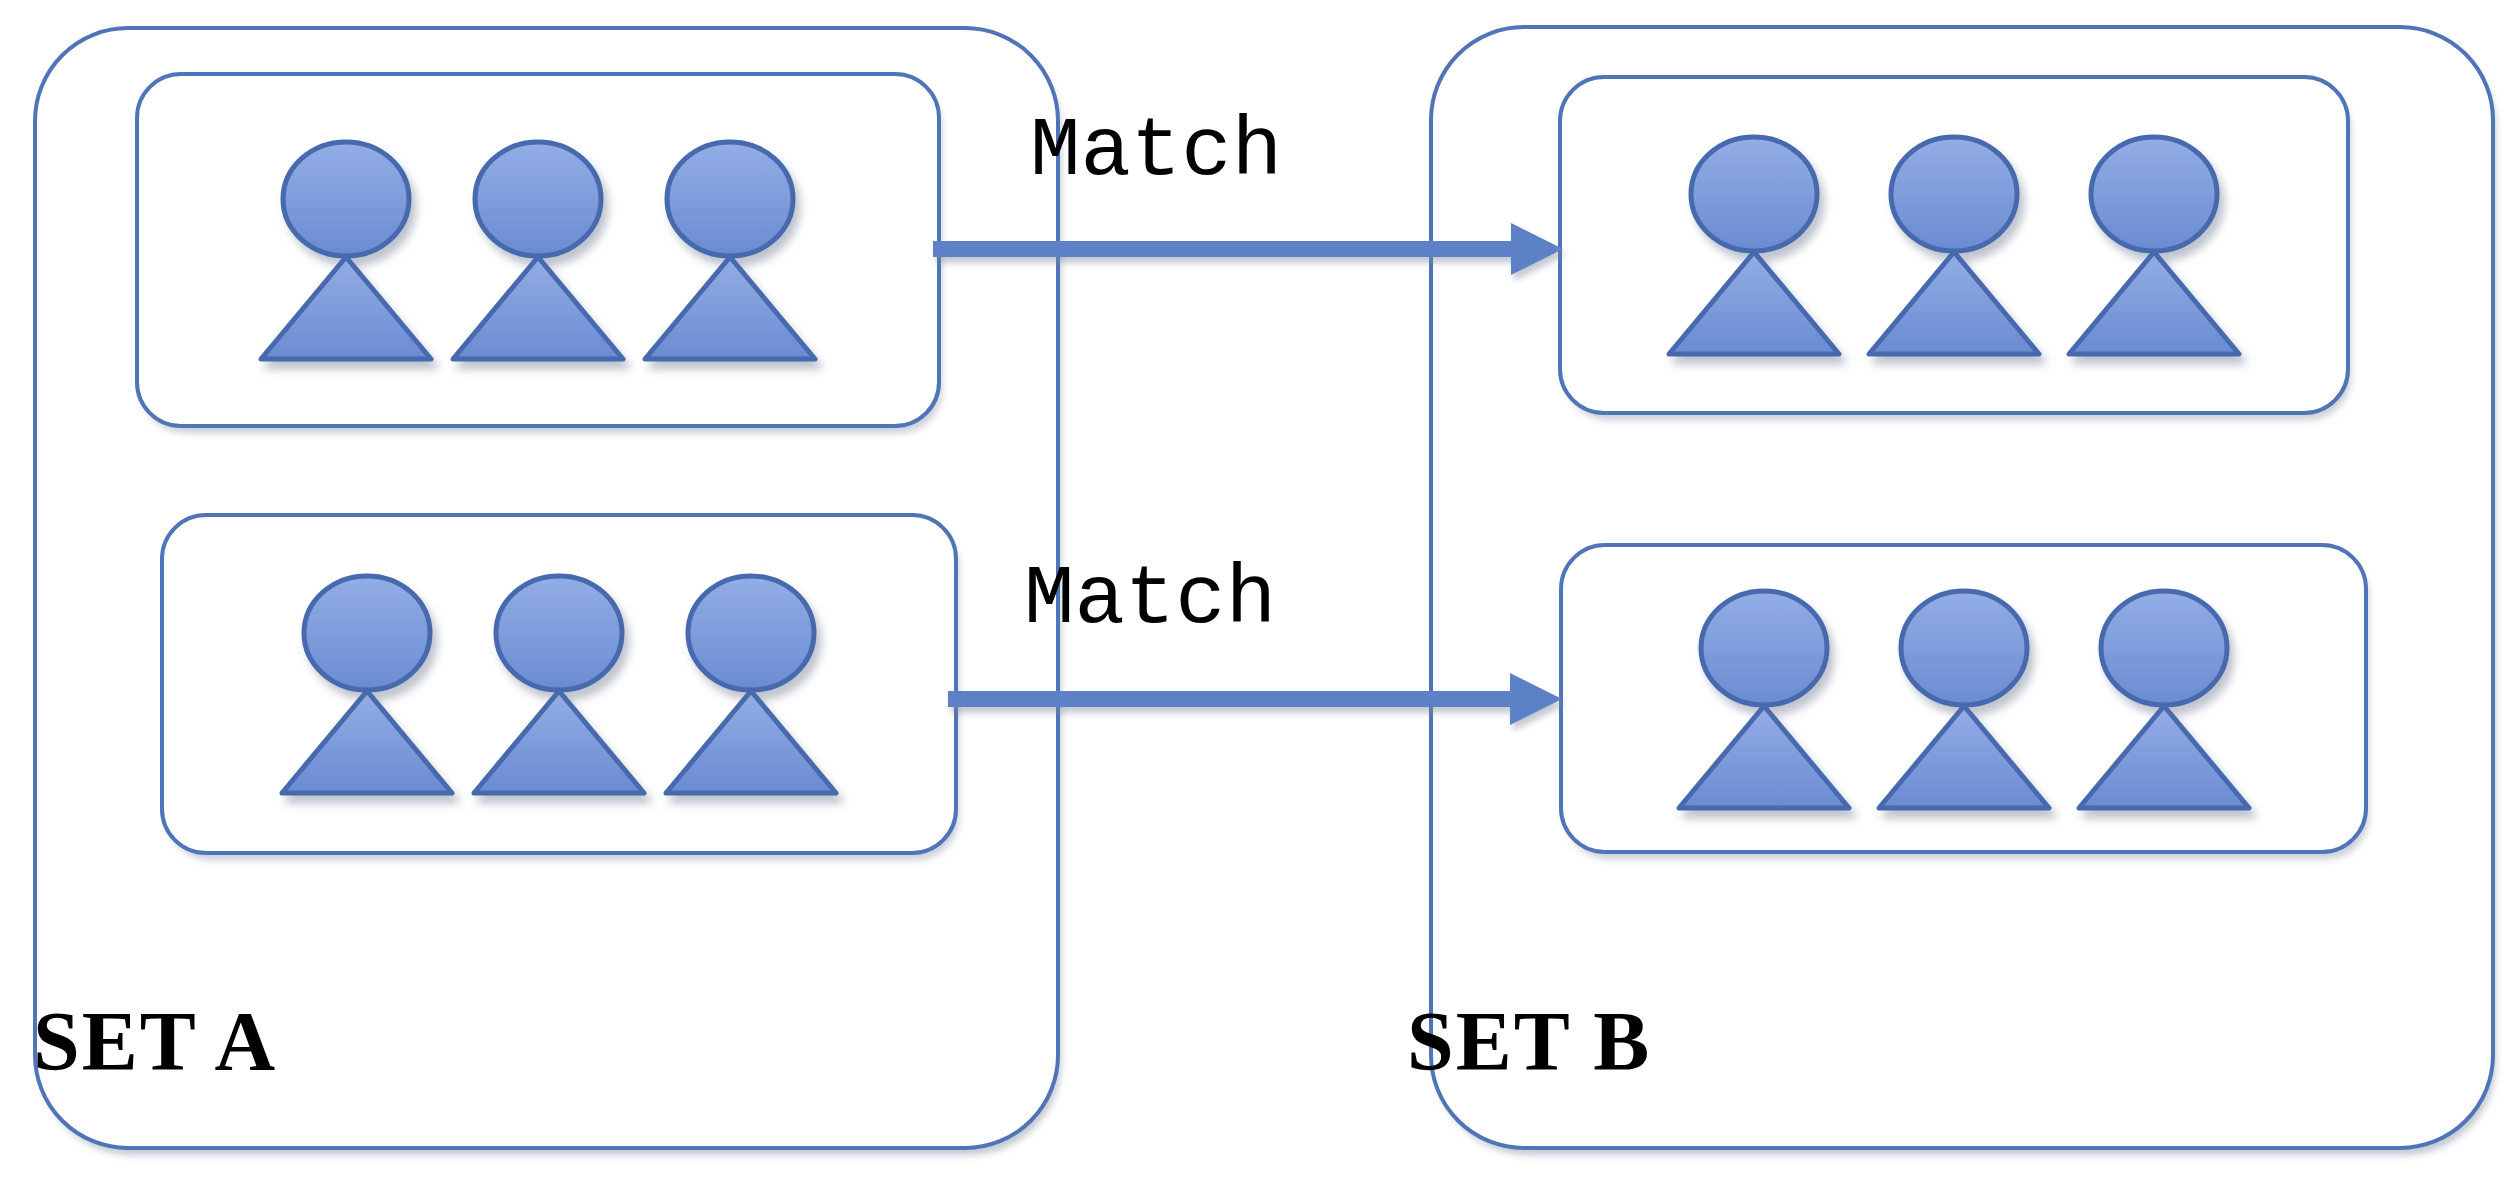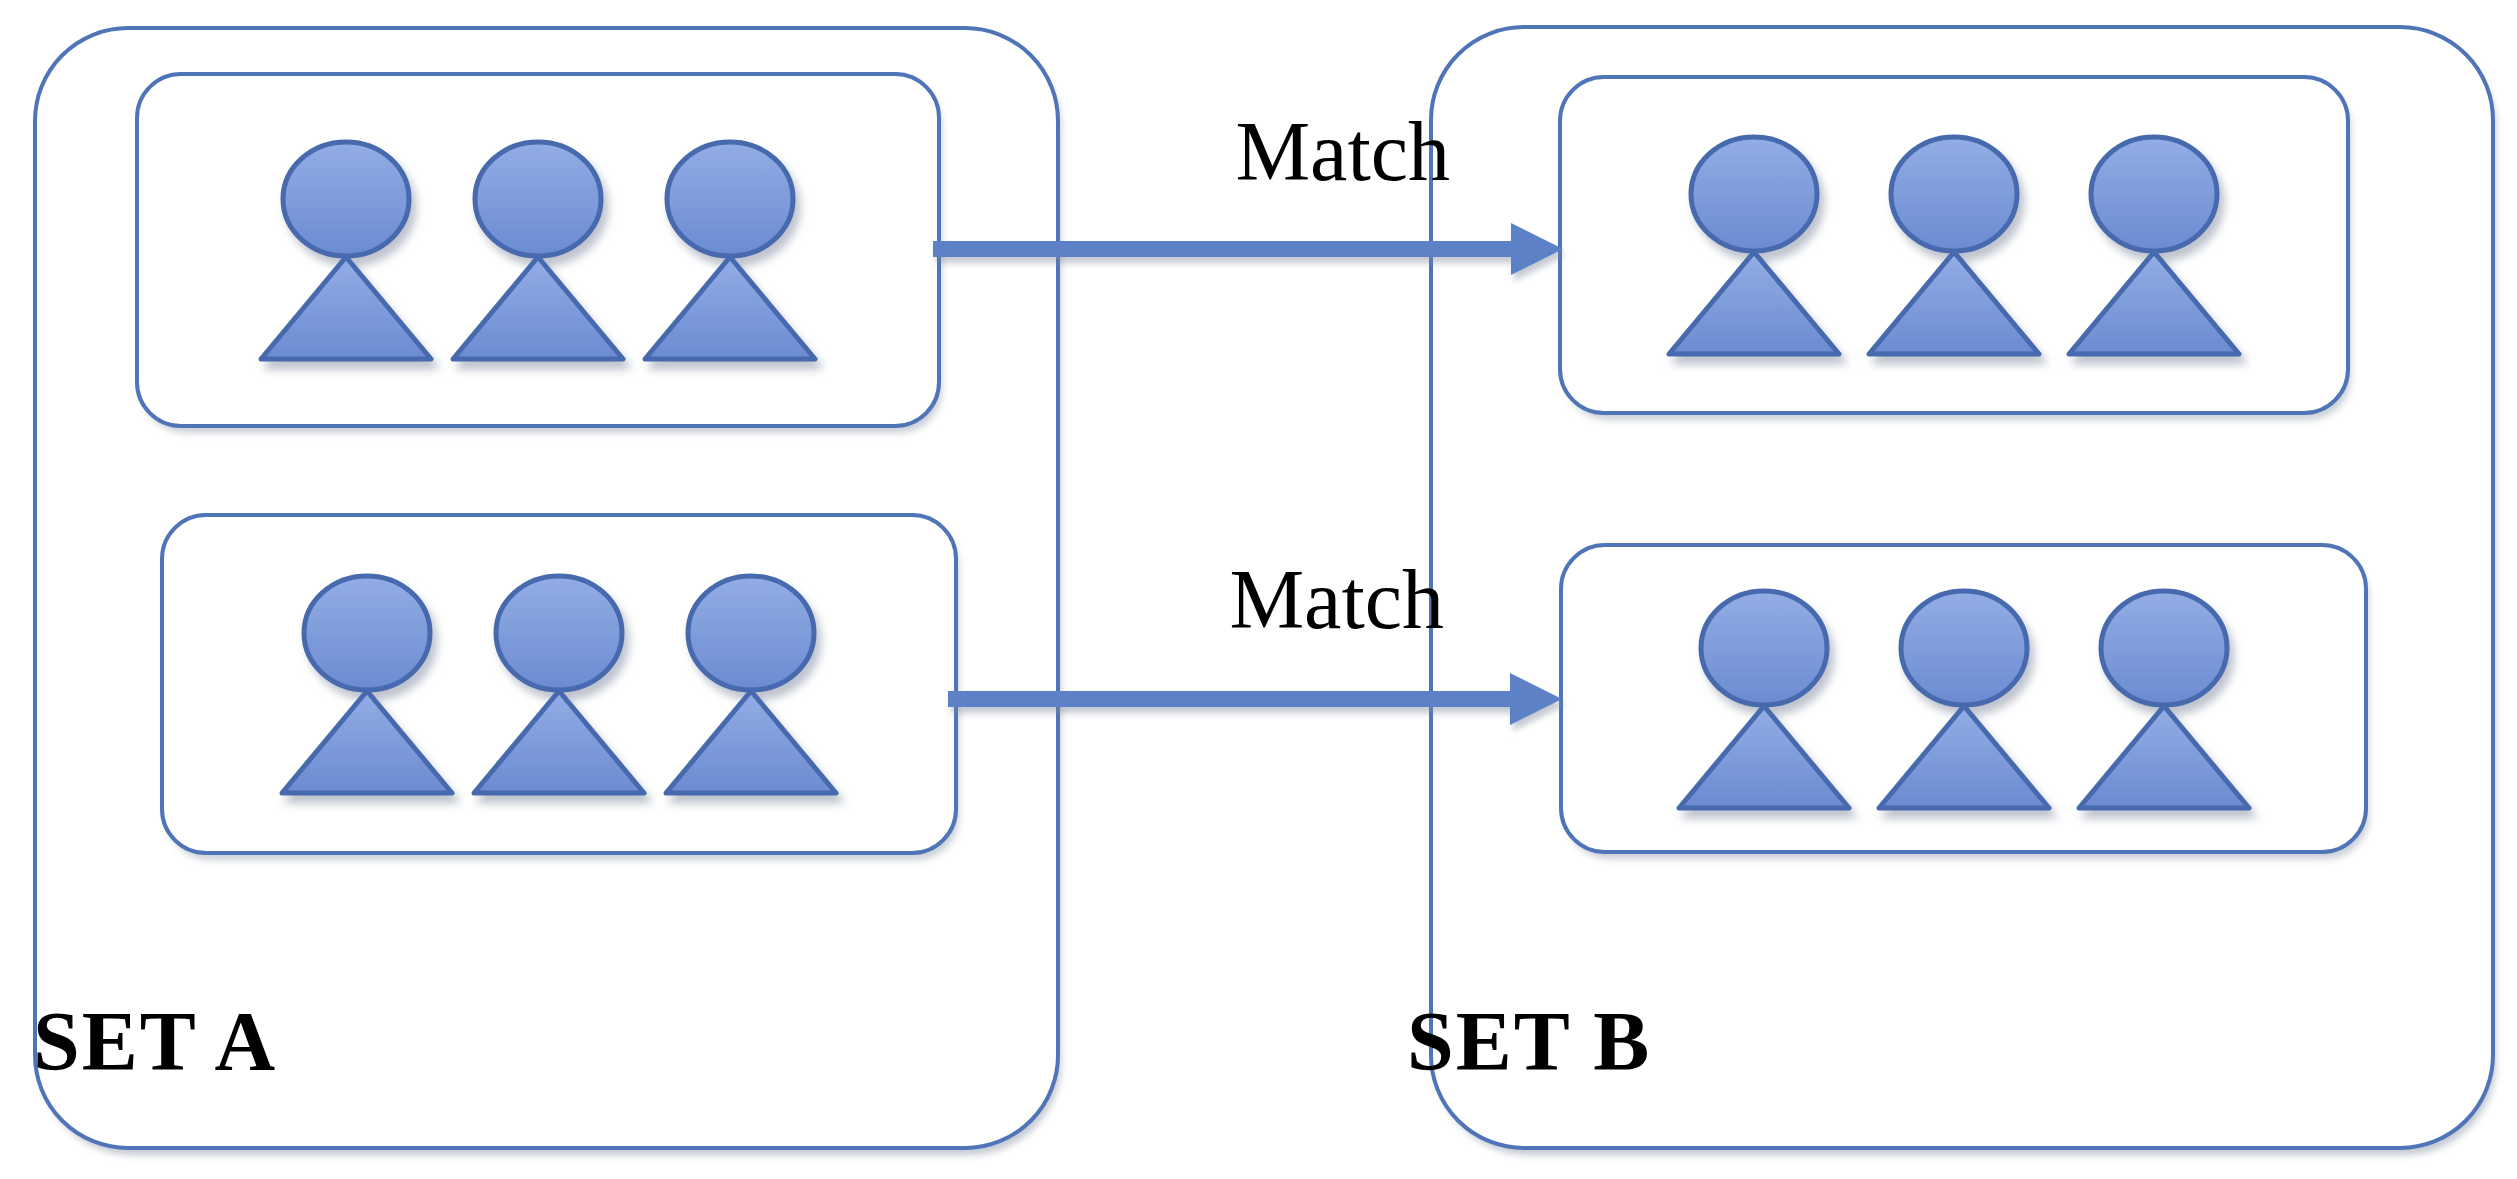--- a/index.html
+++ b/index.html
@@ -52,24 +52,25 @@
     font-weight:bold;
     font-size:84px;
     letter-spacing:2px;
     color:var(--label);
     line-height:100px;
     height:100px;
   }
   .match-label{
     position:absolute;
     width:420px;height:96px;
-    text-align:right;
+    text-align:left;
     font-size:84px;
     line-height:96px;
     color:var(--label);
+    font-family:Liberation Mono, monospace;
   }
   .arrow{
     position:absolute;
     filter:drop-shadow(3px 6px 3px rgba(125,135,155,.45));
   }
   .arrow line{stroke:var(--arrow);stroke-width:16;}
   .arrow polygon{fill:var(--arrow);}
   
   .outer-a{left:33px;top:26px;width:1019px;height:1116px;}
   .outer-b{left:1429px;top:25px;width:1058px;height:1117px;}

